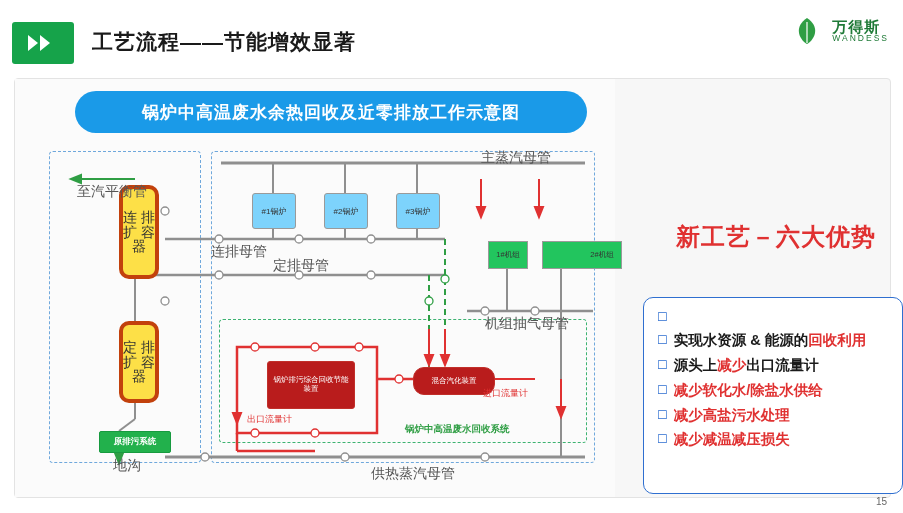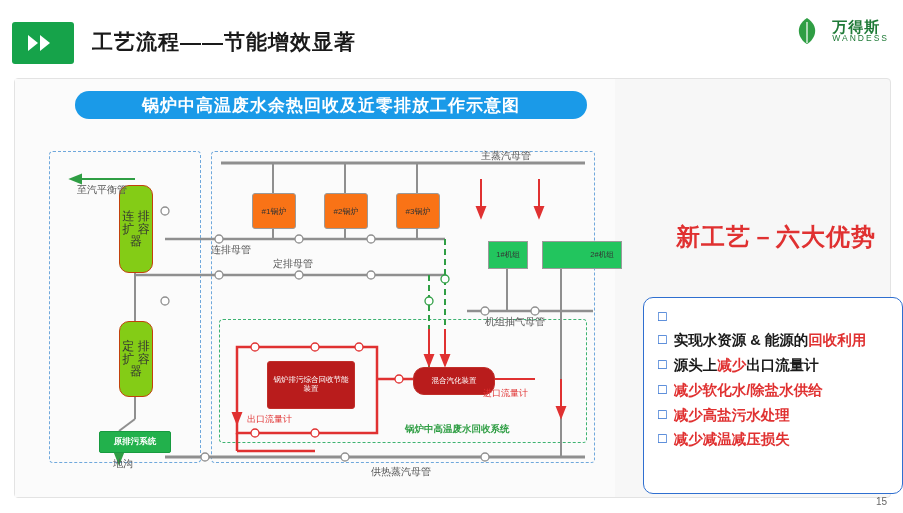--- a/index.html
+++ b/index.html
@@ -37,41 +37,41 @@
     position:absolute;left:14px;top:78px;width:875px;height:418px;
     background:#f7f7f7;border:1px solid #e3e3e3;border-radius:4px;
   }
 
   .diagram-bg{
     position:absolute;left:0px;top:0px;width:600px;height:418px;
     background:#fbfbfb;
   }
 
   .blue-pill{
-    position:absolute;left:60px;top:12px;width:512px;height:28px;
+    position:absolute;left:60px;top:12px;width:512px;height:42px;
     background:#1a9ae8;border-radius:21px;
     display:flex;align-items:center;justify-content:center;
     color:#fff;font-size:17px;font-weight:bold;letter-spacing:1px;
   }
 
   
   .dash-box{position:absolute;border:1px dashed #6fa8dc;border-radius:4px;}
   .dash-green{position:absolute;border:1px dashed #3cb371;border-radius:4px;}
 
-  .d-label{position:absolute;font-size:10px;color:#555;font-family:Liberation Mono, monospace;}
+  .d-label{position:absolute;font-size:14px;color:#555;font-family:Liberation Mono, monospace;}
   .d-label-red{position:absolute;font-size:9px;color:#e03131;}
   .d-label-green{position:absolute;font-size:9.5px;color:#2f9e44;font-weight:bold;}
 
   .vessel{
-    position:absolute;background:#84cc16;border:1px solid #c2410c;
-    display:flex;align-items:center;justify-content:center;
-    text-align:center;font-size:12px;color:#333;line-height:1.05;
+    position:absolute;background:#fde047;border:4px solid #c2410c;
+    display:flex;align-items:center;justify-content:center;
+    text-align:center;font-size:14px;color:#333;line-height:1.05;
   }
   .boiler{
-    position:absolute;width:42px;height:34px;background:#f97316;
+    position:absolute;width:42px;height:34px;background:#7dd3fc;
     border:1px solid #9a9a9a;border-radius:3px;
     display:flex;align-items:center;justify-content:center;
     font-size:8px;color:#333;
   }
   .turbine{
     position:absolute;width:38px;height:26px;background:#22c55e;
     border:1px solid #9a9a9a;
     display:flex;align-items:center;justify-content:center;
     font-size:7.5px;color:#333;
   }

